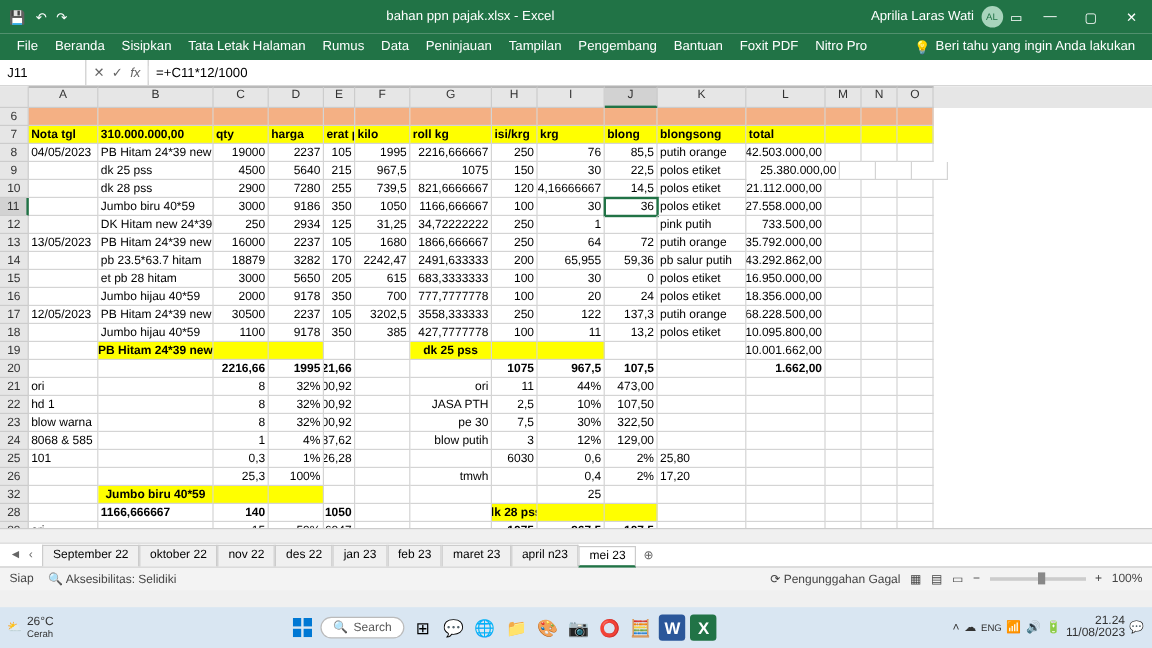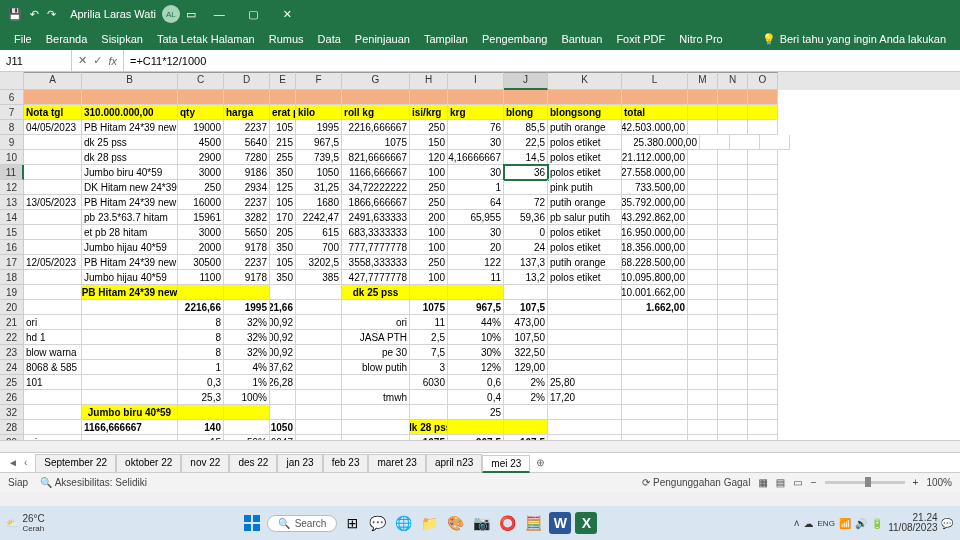--- a/index.html
+++ b/index.html
@@ -53,20 +53,21 @@
 </style>
 </head>
 <body>
 
 <div class="titlebar">
   <div class="qat">
     <span>💾</span>
     <span>↶</span>
     <span>↷</span>
   </div>
+  <div class="file-title">bahan ppn pajak.xlsx - Excel</div>
   <div class="user">
     <span>Aprilia Laras Wati</span>
     <span class="avatar">AL</span>
     <span>▭</span>
   </div>
   <div class="wincontrols">
     <span>—</span>
     <span>▢</span>
     <span>✕</span>
   </div>
@@ -259,21 +260,21 @@
         <div class="cell" style="width: 74px;">putih orange</div>
         <div class="cell r" style="width: 66px;">35.792.000,00</div>
         <div class="cell" style="width: 30px;"></div>
         <div class="cell" style="width: 30px;"></div>
         <div class="cell" style="width: 30px;"></div>
       </div>
       <div class="row">
         <div class="rowhead">14</div>
         <div class="cell" style="width: 58px;"></div>
         <div class="cell" style="width: 96px;">pb 23.5*63.7 hitam</div>
-        <div class="cell r" style="width: 46px;">15961</div>
+        <div class="cell r" style="width: 46px;">18879</div>
         <div class="cell r" style="width: 46px;">3282</div>
         <div class="cell r" style="width: 26px;">170</div>
         <div class="cell r" style="width: 46px;">2242,47</div>
         <div class="cell r" style="width: 68px;">2491,633333</div>
         <div class="cell r" style="width: 38px;">200</div>
         <div class="cell r" style="width: 56px;">65,955</div>
         <div class="cell r" style="width: 44px;">59,36</div>
         <div class="cell" style="width: 74px;">pb salur putih</div>
         <div class="cell r" style="width: 66px;">43.292.862,00</div>
         <div class="cell" style="width: 30px;"></div>

